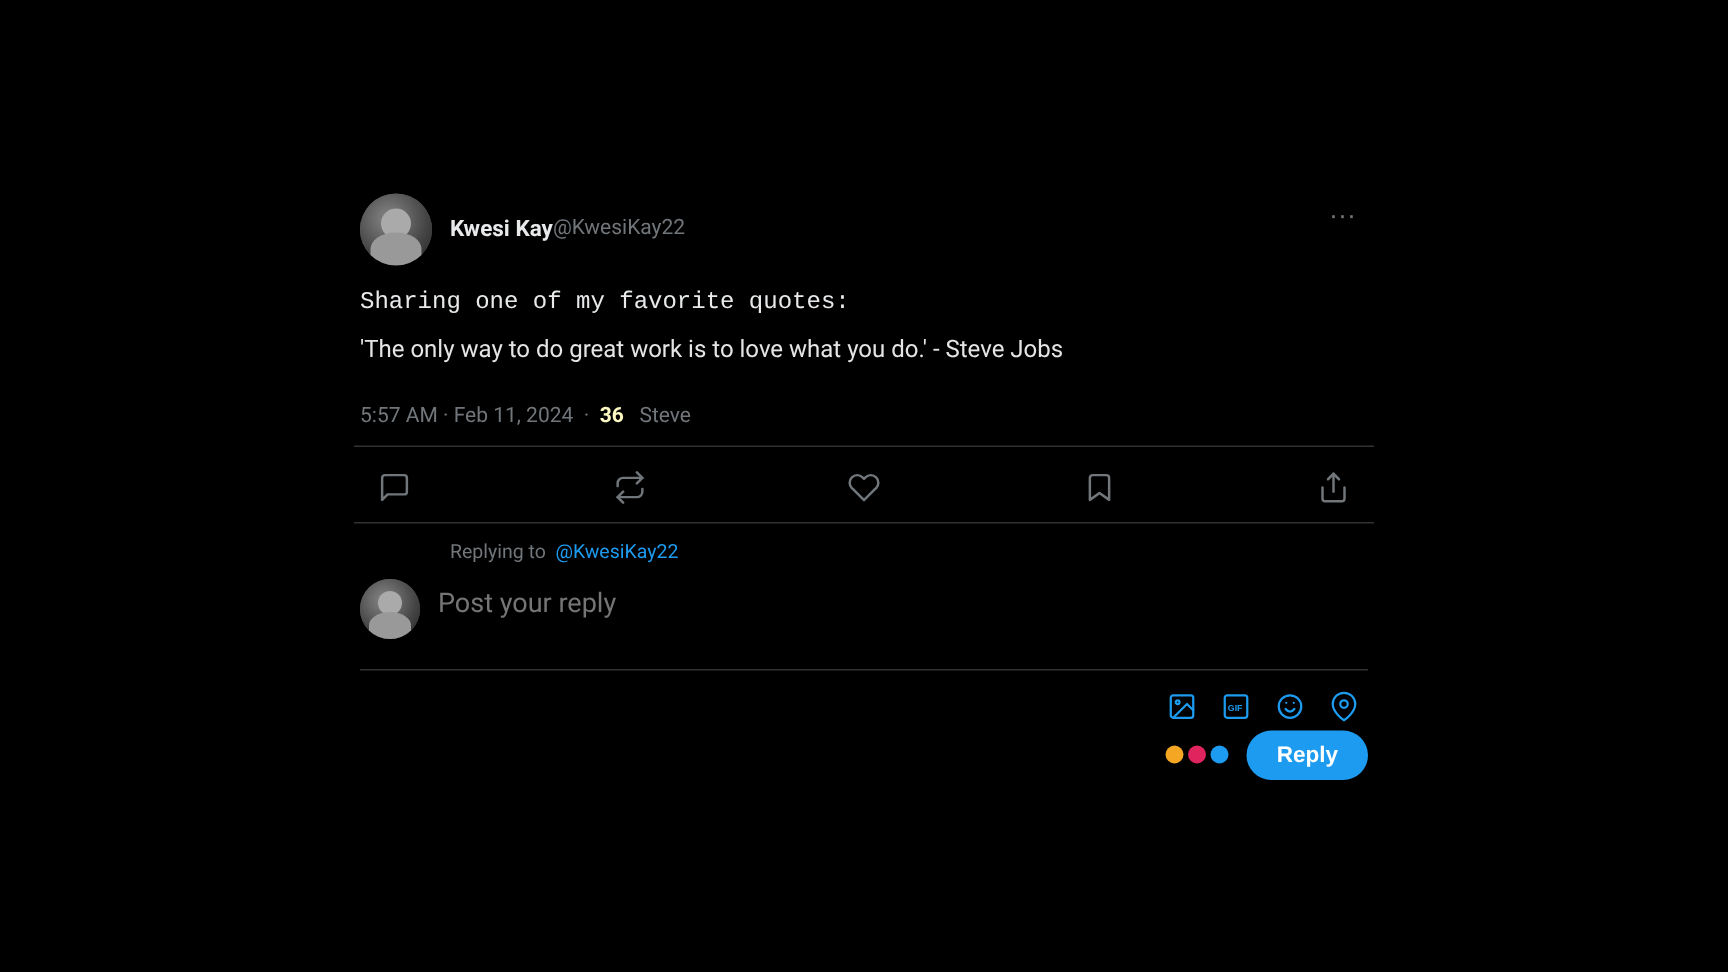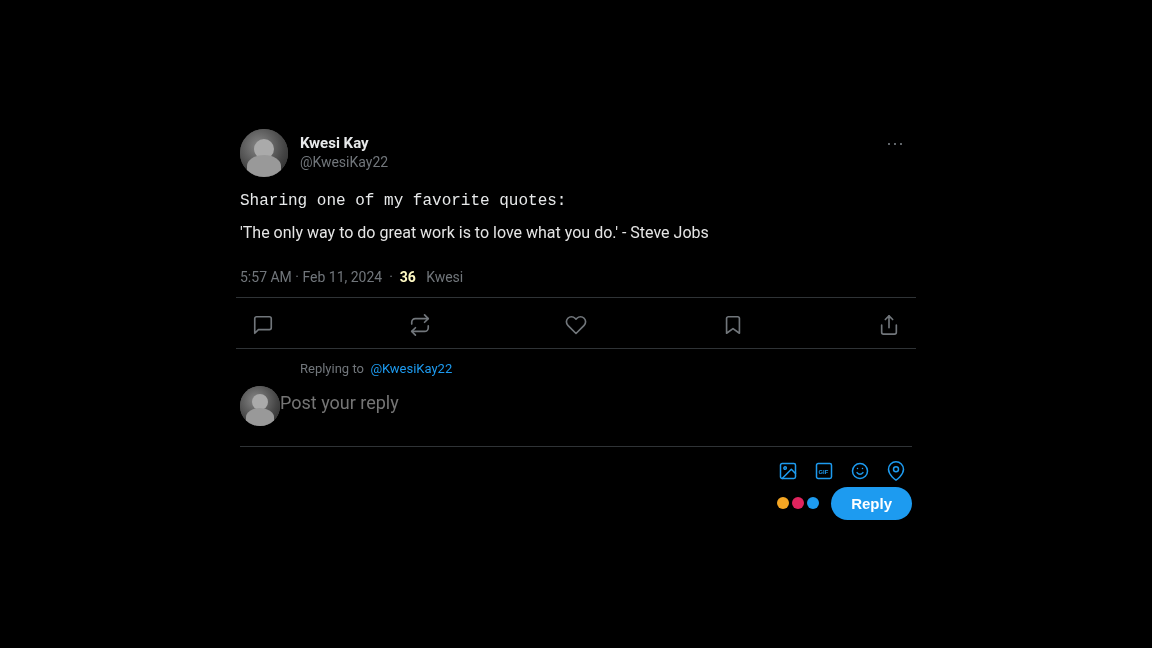--- a/index.html
+++ b/index.html
@@ -71,21 +71,21 @@
       left: 50%;
       transform: translateX(-50%);
       width: 34px;
       height: 22px;
       border-radius: 50% 50% 0 0;
       background: #999;
     }
 
     .user-info {
       display: flex;
-      flex-direction: column;
+      flex-direction: row;
       justify-content: space-between;
     }
 
     .display-name {
       font-size: 15px;
       font-weight: 700;
       color: #e7e9ea;
       line-height: 1.3;
     }
 
@@ -177,20 +177,21 @@
     }
 
     .replying-to a {
       color: #1d9bf0;
       text-decoration: none;
     }
 
     .reply-input-row {
       display: flex;
       align-items: flex-start;
+      gap: 12px;
       margin-bottom: 12px;
     }
 
     .reply-avatar {
       width: 40px;
       height: 40px;
       border-radius: 50%;
       background: #555;
       flex-shrink: 0;
       overflow: hidden;
@@ -326,21 +327,21 @@
   <div class="tweet-body">
     <p class="tweet-intro">Sharing one of my favorite quotes:</p>
     <p class="tweet-quote">'The only way to do great work is to love what you do.' - Steve Jobs</p>
   </div>
 
   <div class="tweet-meta">
     <span>5:57 AM · Feb 11, 2024</span>
     &nbsp;·&nbsp;
     <span class="views-count">36</span>
     &nbsp;
-    <span>Kwesi</span>
+    <span>Steve</span>
   </div>
 
   <div class="tweet-actions">
 
     <button class="action-button">
       <svg class="action-icon" viewBox="0 0 24 24" fill="none" stroke="#71767b" stroke-width="1.8" stroke-linecap="round" stroke-linejoin="round">
         <path d="M21 15a2 2 0 0 1-2 2H7l-4 4V5a2 2 0 0 1 2-2h14a2 2 0 0 1 2 2z"></path>
       </svg>
     </button>
 

